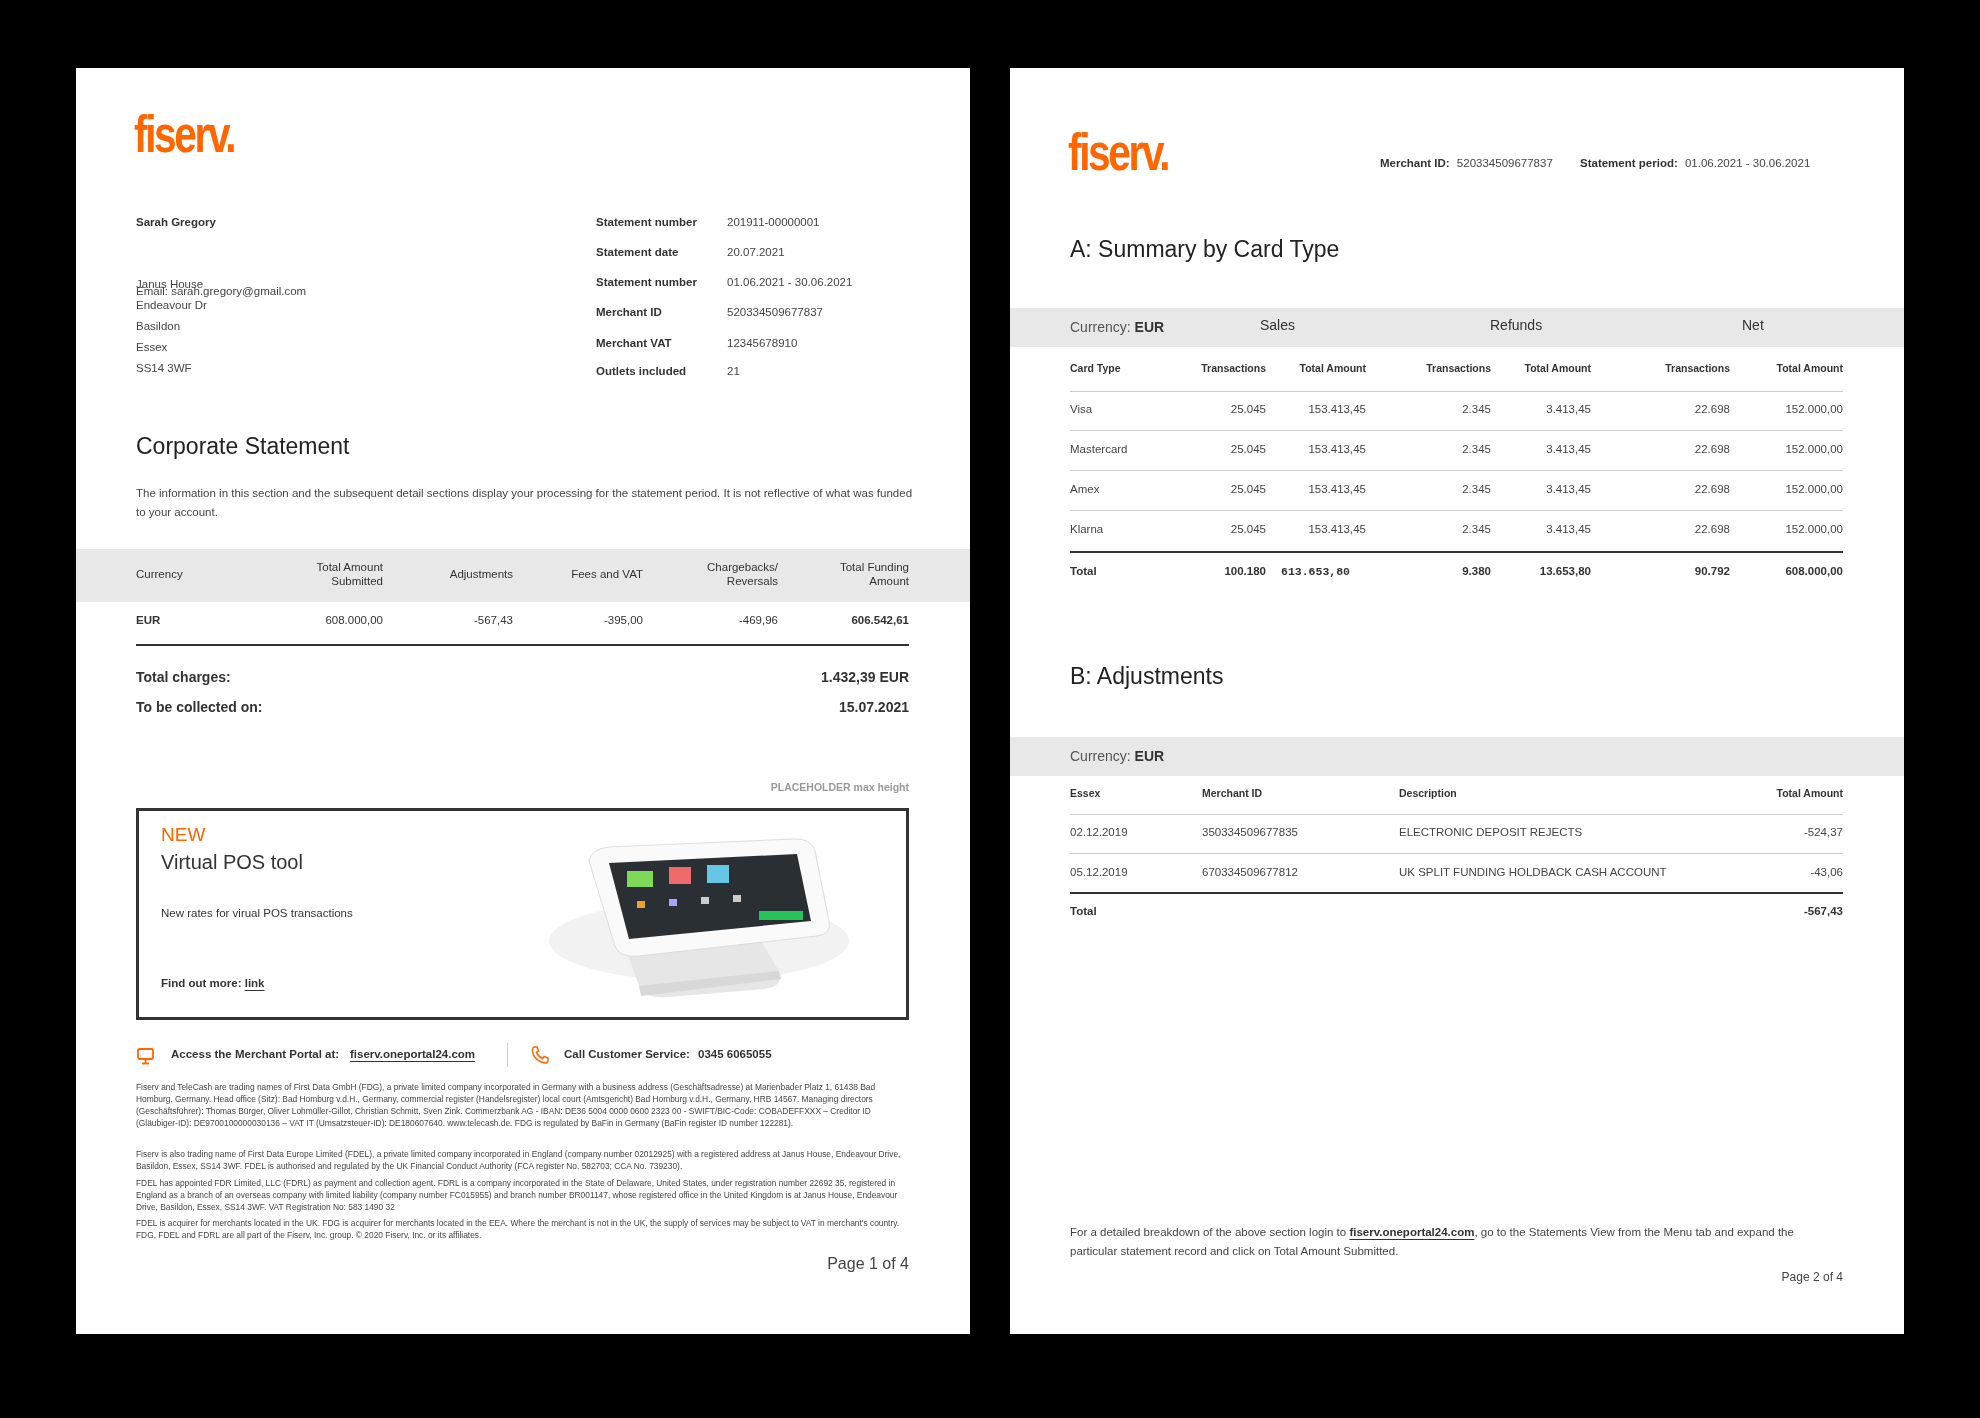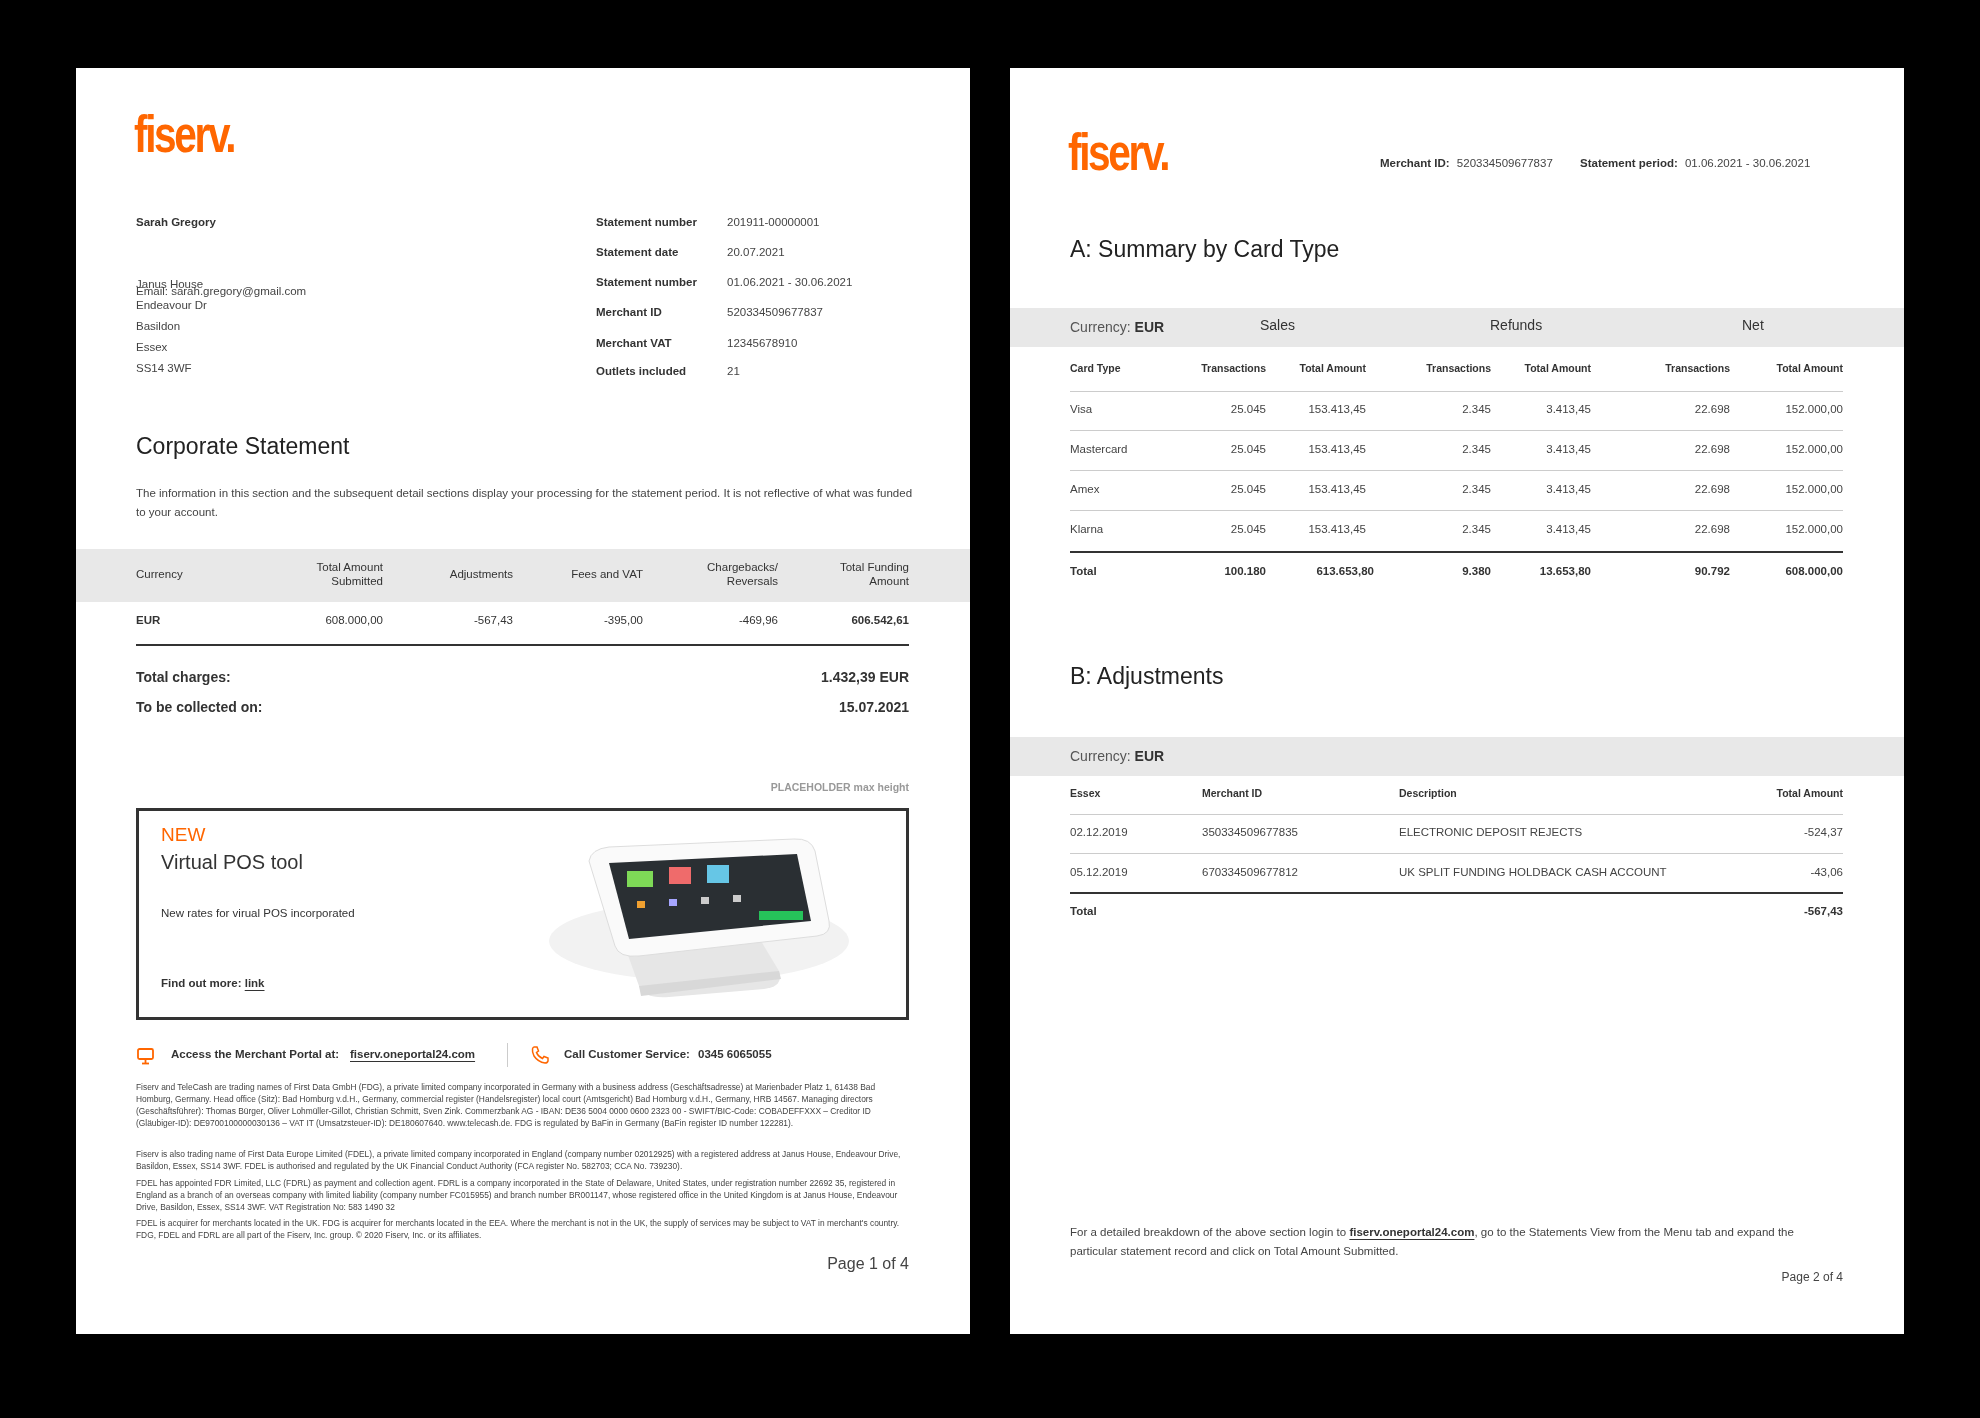--- a/index.html
+++ b/index.html
@@ -72,21 +72,21 @@
   <div class="abs b" style="left:60px; top:601px; font-size:14px;">Total charges:</div>
   <div class="abs b r" style="left:600px; width:233px; top:601px; font-size:14px;">1.432,39 EUR</div>
   <div class="abs b" style="left:60px; top:631px; font-size:14px;">To be collected on:</div>
   <div class="abs b r" style="left:600px; width:233px; top:631px; font-size:14px;">15.07.2021</div>
 
   <div class="abs r b" style="left:600px; width:233px; top:713px; font-size:10.5px; color:#999;">PLACEHOLDER max height</div>
 
   <div class="promo">
     <div class="abs" style="left:22px; top:13px; font-size:19px; color:#ff6600;">NEW</div>
     <div class="abs" style="left:22px; top:40px; font-size:20px; color:#333;">Virtual POS tool</div>
-    <div class="abs t11" style="left:22px; top:96px; color:#333;">New rates for virual POS incorporated</div>
+    <div class="abs t11" style="left:22px; top:96px; color:#333;">New rates for virual POS transactions</div>
     <div class="abs t11" style="left:22px; top:166px;">
       <span class="b">Find out more:</span>
       <span class="b link-u">link</span>
     </div>
 
     <div class="abs" style="left:380px; top:10px; width:330px; height:190px;">
       <svg width="330" height="190" viewBox="0 0 330 190">
         <ellipse cx="180" cy="120" rx="150" ry="40" fill="#f2f2f2"></ellipse>
         <path d="M95 95 L120 165 Q125 178 150 176 L245 168 Q265 166 260 150 L230 100 Z" fill="#e6e6e6"></path>
         <path d="M120 165 L260 150 L262 158 L122 175 Z" fill="#d8d8d8"></path>
@@ -195,21 +195,21 @@
     <div class="abs val r" style="left:256px; width:100px; top:455px;">153.413,45</div>
     <div class="abs val r" style="left:375px; width:106px; top:455px;">2.345</div>
     <div class="abs val r" style="left:481px; width:100px; top:455px;">3.413,45</div>
     <div class="abs val r" style="left:614px; width:106px; top:455px;">22.698</div>
     <div class="abs val r" style="left:720px; width:113px; top:455px;">152.000,00</div>
   </div>
   <div class="thick" style="left:60px; width:773px; top:483px;"></div>
   <div>
     <div class="abs b t11" style="left:60px; top:497px;">Total</div>
     <div class="abs b t11 r" style="left:150px; width:106px; top:497px;">100.180</div>
-    <div class="abs b t11 r" style="left:264px; width:100px; top:497px;">613.653,80</div>
+    <div class="abs b t11 r" style="left:240px; width:100px; top:497px;font-family:Liberation Mono, monospace;">613.653,80</div>
     <div class="abs b t11 r" style="left:375px; width:106px; top:497px;">9.380</div>
     <div class="abs b t11 r" style="left:481px; width:100px; top:497px;">13.653,80</div>
     <div class="abs b t11 r" style="left:614px; width:106px; top:497px;">90.792</div>
     <div class="abs b t11 r" style="left:720px; width:113px; top:497px;">608.000,00</div>
   </div>
 
   <div class="abs h1" style="left:60px; top:595px;">B: Adjustments</div>
   <div class="band" style="top:669px; height:39px;"></div>
   <div class="abs" style="left:60px; top:680px; font-size:14px; color:#555;">
     <span>Currency:</span>

